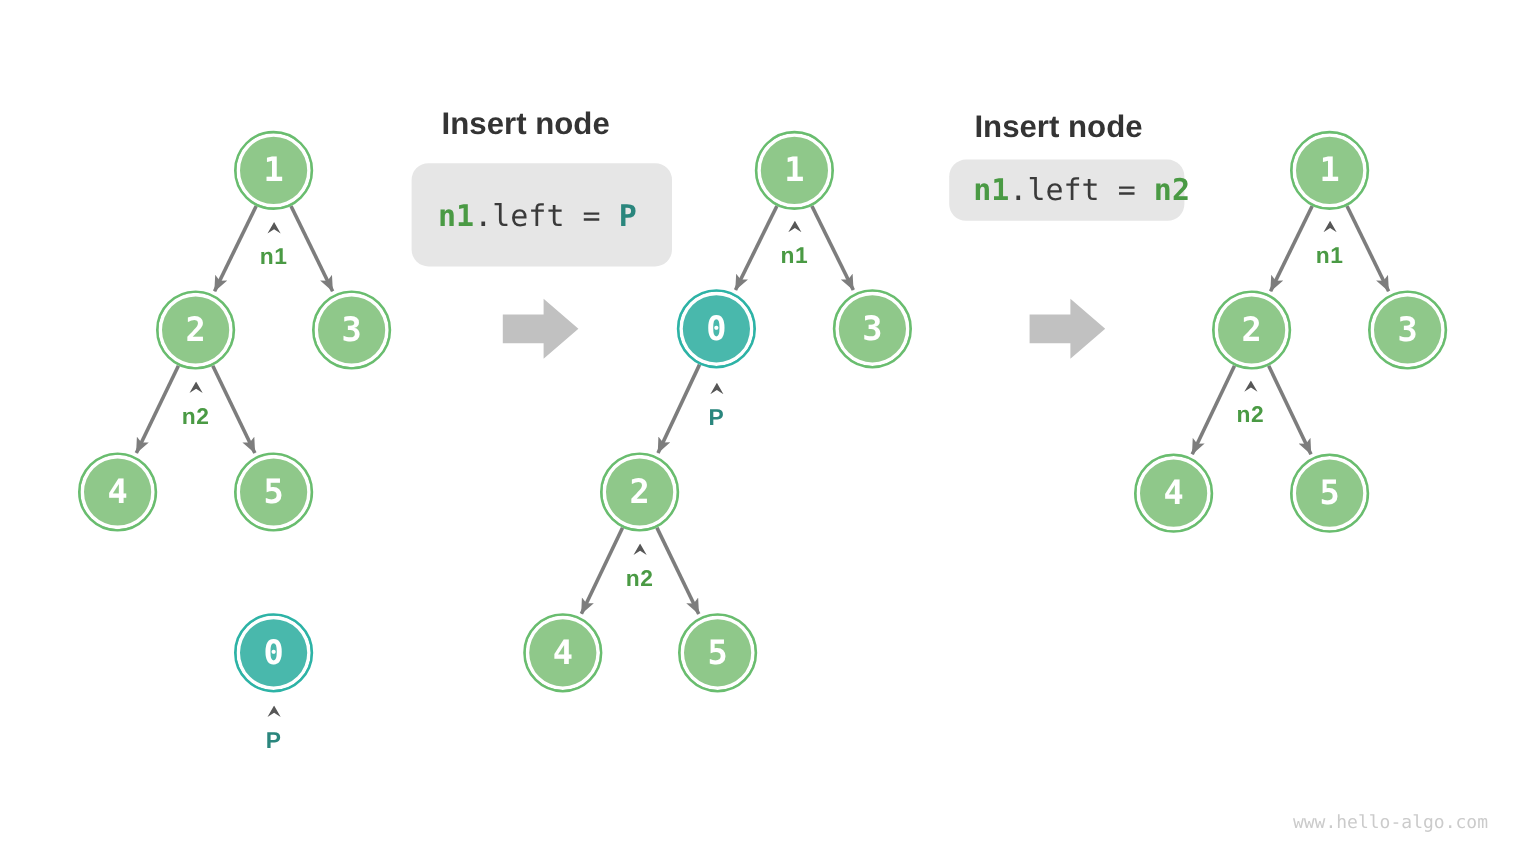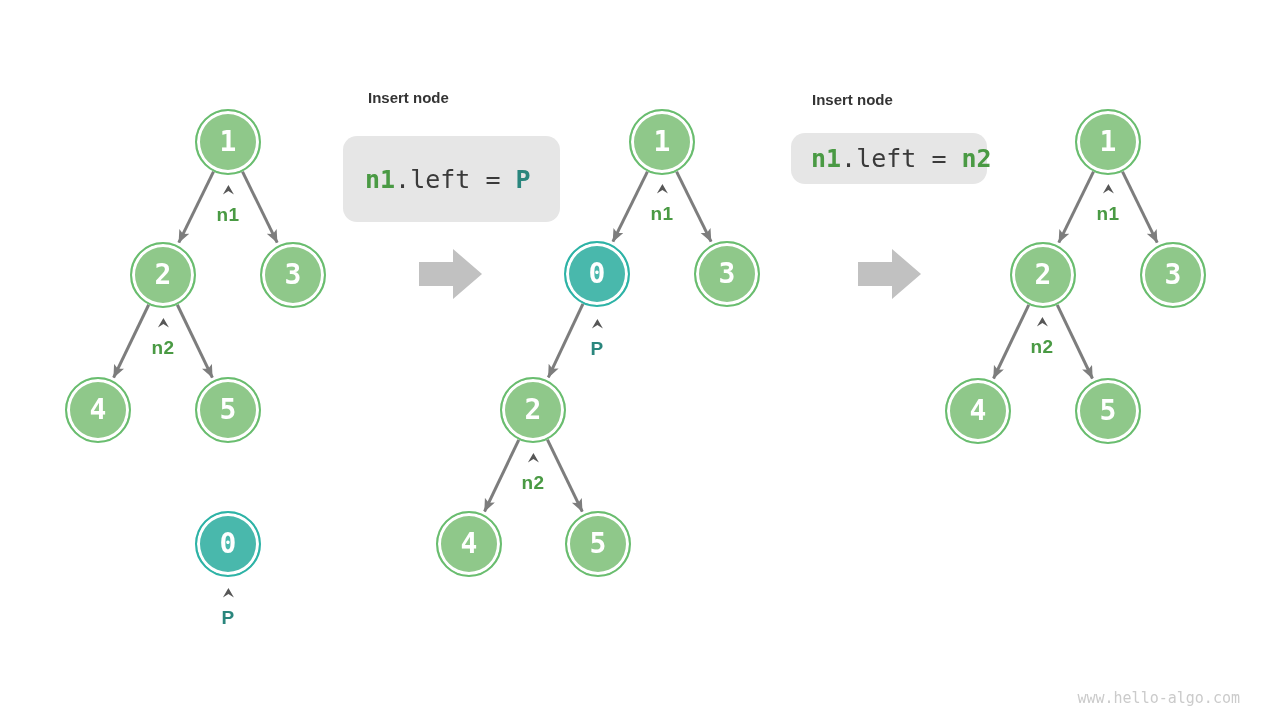--- a/index.html
+++ b/index.html
@@ -69,21 +69,21 @@
     font-size: 19px;
     font-weight: bold;
     line-height: 1;
     letter-spacing: 0.5px;
   }
   .green-label .pointer-text { color: var(--label-green); }
   .teal-label  .pointer-text { color: var(--label-teal); }
   .heading {
     position: absolute;
     margin: 0;
-    font-size: 15px;
+    font-size: 26px;
     font-weight: bold;
     line-height: 1;
     color: var(--heading-text);
     z-index: 2;
   }
   .code-box {
     position: absolute;
     box-sizing: border-box;
     background: var(--code-bg);
     border-radius: 14px;
@@ -104,21 +104,20 @@
   .tok-green { color: var(--label-green); }
   .tok-teal  { color: var(--label-teal); }
   .watermark {
     position: absolute;
     right: 40px;
     top: 676px;
     font-family: "DejaVu Sans Mono", monospace;
     font-size: 15px;
     color: var(--watermark-text);
     z-index: 2;
-    margin-top: 13px;
   }
 </style>
 </head>
 <body>
 
 <div id="canvas">
 
   <svg id="edge-layer">
     <defs>
       <marker id="arrow" markerUnits="userSpaceOnUse" markerWidth="14" markerHeight="12" viewBox="0 0 14 12" refX="12.5" refY="5.5" orient="auto">

